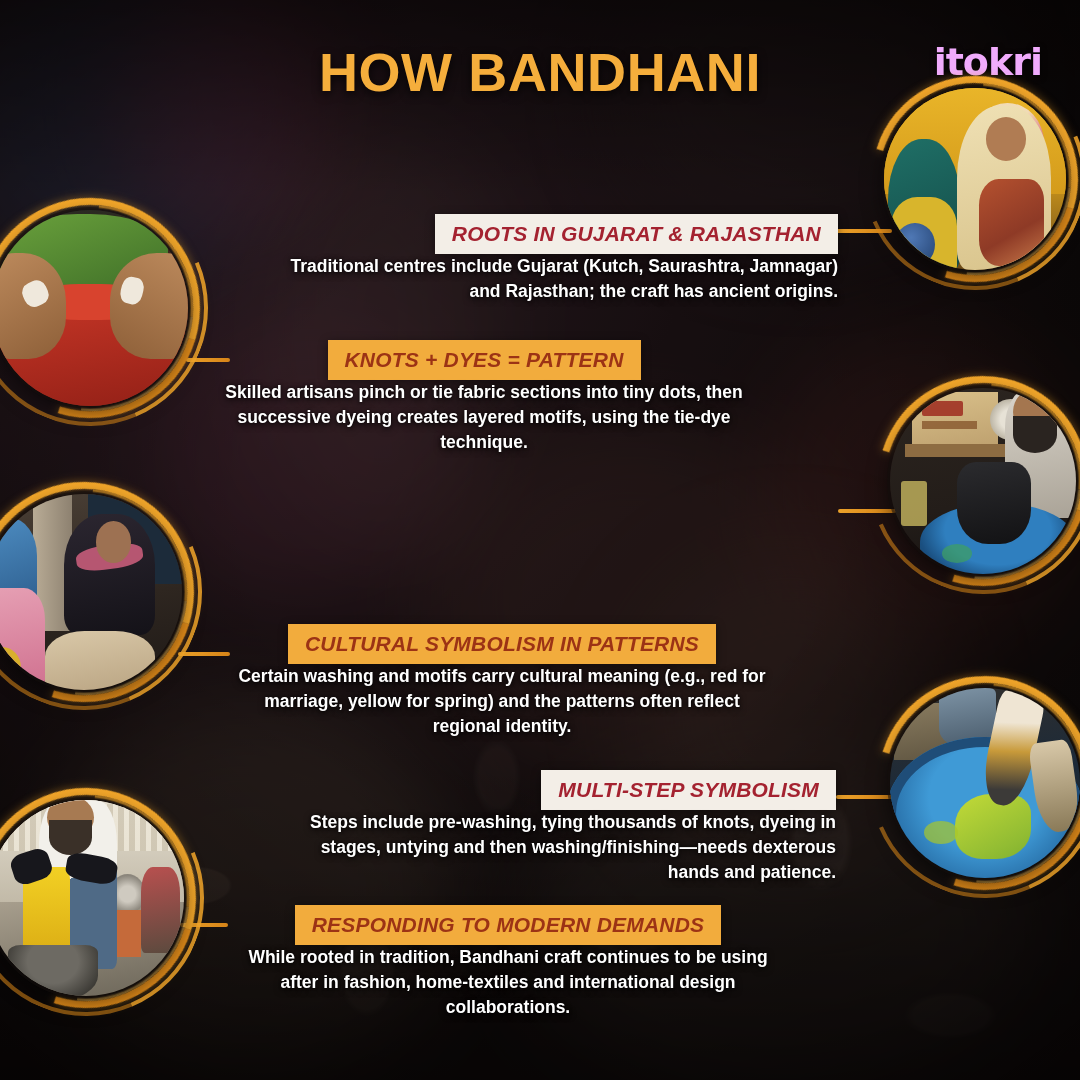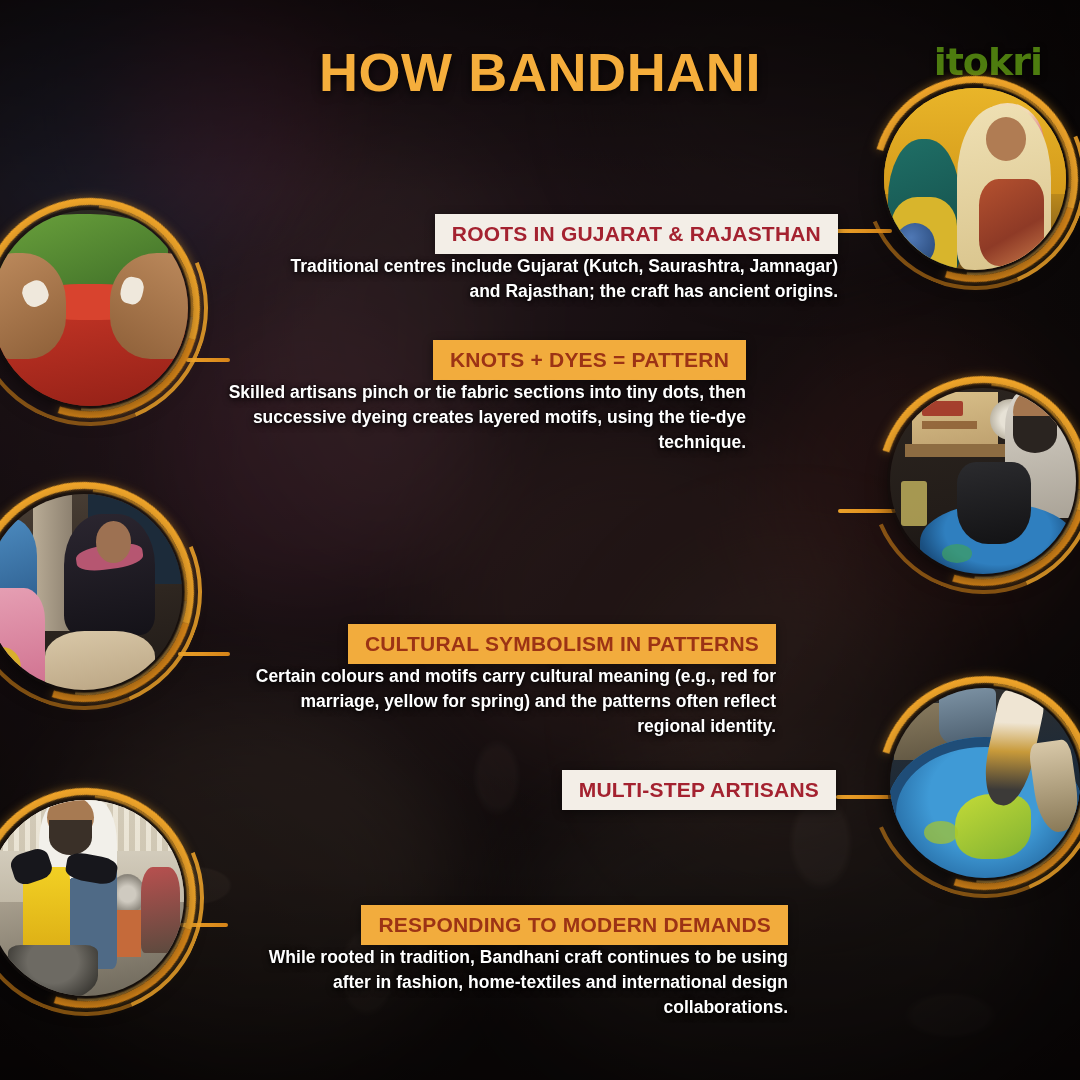--- a/index.html
+++ b/index.html
@@ -68,21 +68,21 @@
   }
   .title .l2 { display:block; }
 
   .logo {
     position:absolute; right:38px; top:40px;
     width:118px; height:44px;
     display:flex; align-items:center; justify-content:flex-end;
   }
   .logo-text {
     font-size:38px; font-weight:bold; letter-spacing:-1px;
-    color:#4d7c0f;
+    color:#f0abfc;
     font-family:"DejaVu Sans", sans-serif;
     line-height:1;
     text-shadow:0 2px 6px rgba(0,0,0,.7);
   }
 
   
   .photo { position:absolute; }
   .photo .ring {
     position:absolute; inset:-12px; border-radius:50%;
     border:7px solid transparent;
@@ -189,38 +189,38 @@
   .s6 .sit { left:78%; top:34%; width:20%; height:44%; background:linear-gradient(170deg,#b8504f,#5b4a3e); border-radius:30% 30% 10% 10%; }
   .s6 .fan { left:62%; top:38%; width:18%; height:20%; background:radial-gradient(circle,#cfcac0 30%,#8b867c 70%); border-radius:50%; }
 
   
   .conn { position:absolute; height:4px; background:linear-gradient(90deg,#F6A92B,#E08A18); border-radius:2px; opacity:.95; }
 
   
   .block { position:absolute; }
   .tag {
     display:inline-block;
-    font-weight:bold;
+    font-style:italic; font-weight:bold;
     font-size:21px; letter-spacing:.2px;
     padding:9px 17px 10px 17px;
     white-space:nowrap;
     line-height:1;
     box-shadow:0 2px 9px rgba(0,0,0,.45);
   }
   .tag.cream { background:#F3EEE7; color:#A42230; }
   .tag.amber { background:#F2AC3D; color:#9C3315; }
   .body {
     color:#FFFFFF;
     font-size:17.5px;
     font-weight:bold;
     line-height:1.42;
     text-shadow:0 2px 7px rgba(0,0,0,.85), 0 0 3px rgba(0,0,0,.7);
   }
   .right { text-align:right; }
-  .left  { text-align:right; }
+  .left  { text-align:center; }
 </style>
 </head>
 <body>
 
 <div id="stage">
 
   <div class="bg">
     <div class="bg-base"></div>
     <div class="blob b1"></div>
     <div class="blob b2"></div>
@@ -374,25 +374,26 @@
   </div>
 
   <div class="block left" style="left:222px; top:340px; width:524px;">
     <div class="tag amber">KNOTS + DYES = PATTERN</div>
     <div class="body">Skilled artisans pinch or tie fabric sections into tiny dots, then successive dyeing creates layered motifs, using the tie-dye technique.</div>
   </div>
 
 
   <div class="block left" style="left:228px; top:624px; width:548px;">
     <div class="tag amber">CULTURAL SYMBOLISM IN PATTERNS</div>
-    <div class="body">Certain colours and motifs carry cultural meaning (e.g., red for marriage, yellow for spring) and the patterns often reflect regional identity.</div>
+    <div class="body">Certain washing and motifs carry cultural meaning (e.g., red for marriage, yellow for spring) and the patterns often reflect regional identity.</div>
   </div>
 
   <div class="block right" style="left:300px; top:770px; width:536px;">
-    <div class="tag cream">MULTI-STEP ARTISANS</div>
+    <div class="tag cream">MULTI-STEP SYMBOLISM</div>
+    <div class="body">Steps include pre-washing, tying thousands of knots, dyeing in stages, untying and then washing/finishing—needs dexterous hands and patience.</div>
   </div>
 
   <div class="block left" style="left:228px; top:905px; width:560px;">
     <div class="tag amber">RESPONDING TO MODERN DEMANDS</div>
     <div class="body">While rooted in tradition, Bandhani craft continues to be using after in fashion, home-textiles and international design collaborations.</div>
   </div>
 
 </div>
 
 </body></html>

